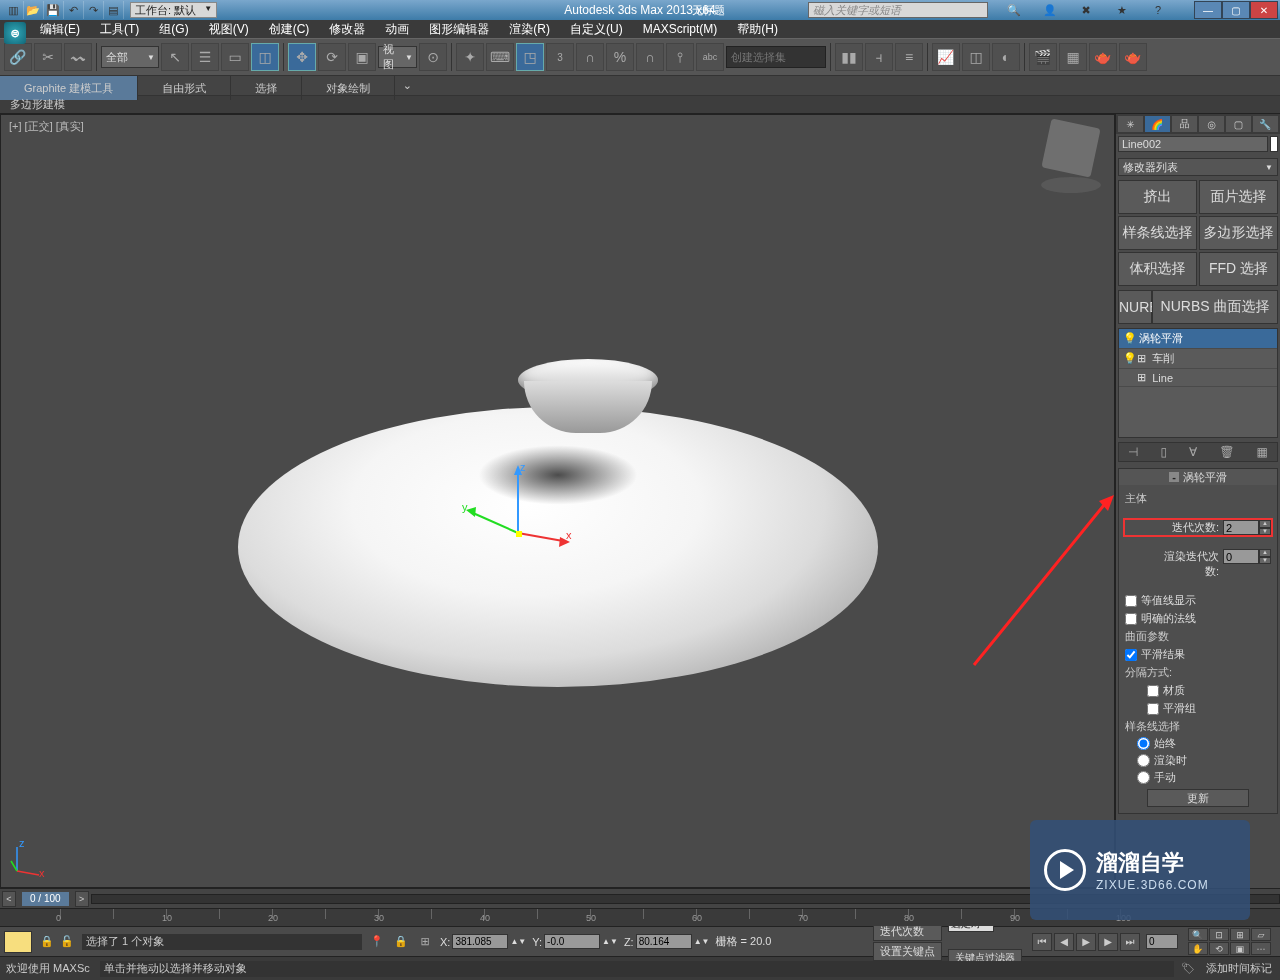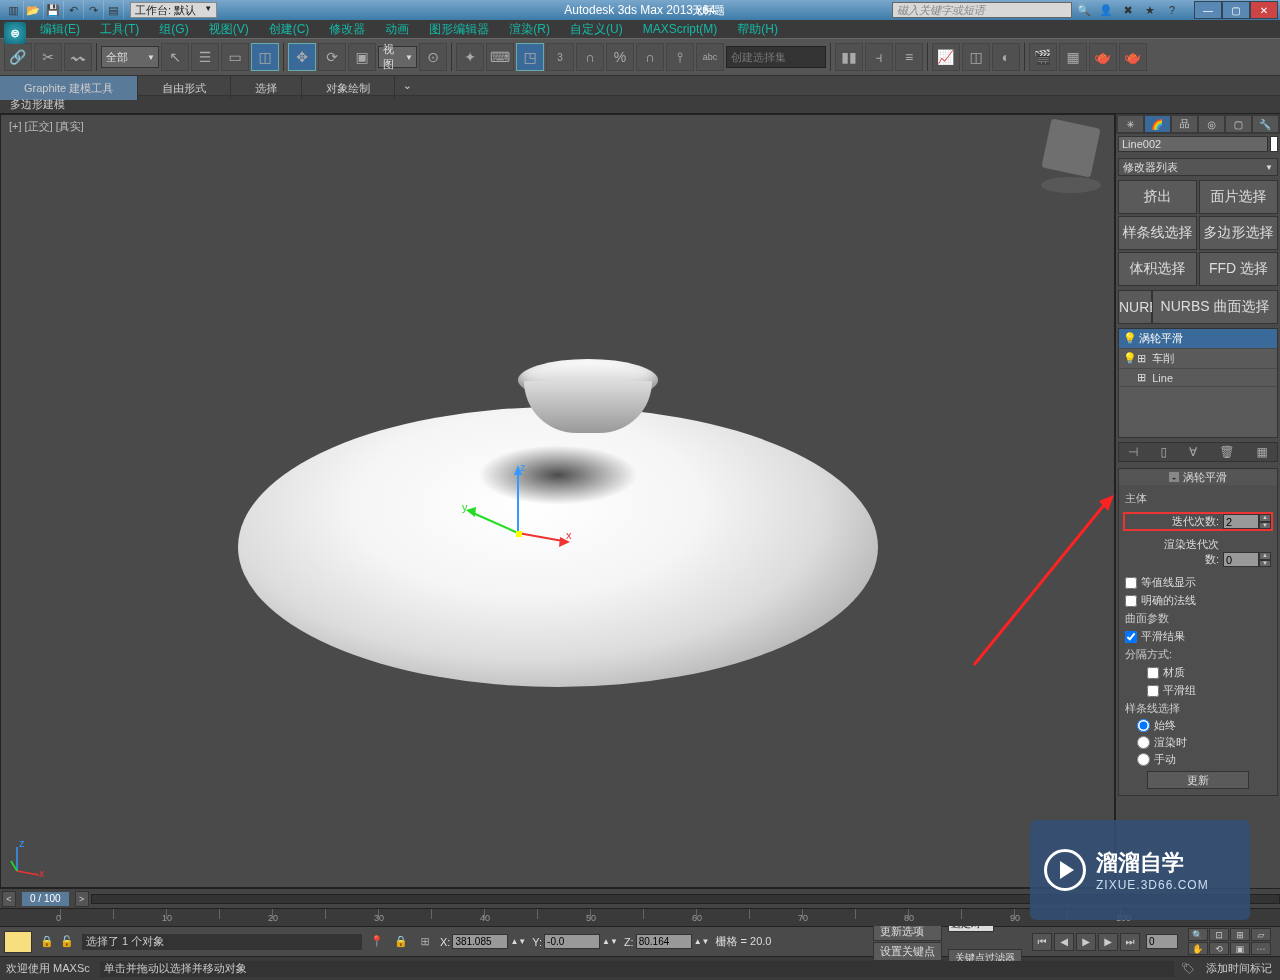--- a/index.html
+++ b/index.html
@@ -6,30 +6,30 @@
 body { background:#4a4a4a; color:#ccc; width:1280px; height:980px; overflow:hidden; position:relative; }
 
 
 .titlebar { height:20px; background:linear-gradient(#7aa7cc,#3d7ba8); display:flex; align-items:center; position:relative; }
 .titlebar .qat { display:flex; gap:0; padding-left:4px; }
 .titlebar .qat span { width:20px; height:18px; display:flex; align-items:center; justify-content:center; color:#333; border-right:1px solid rgba(255,255,255,0.2);}
 .titlebar .ws { margin-left:6px; background:#d8d8d8; color:#222; border:1px solid #888; height:16px; padding:0 20px 0 4px; font-size:11px; position:relative;}
 .titlebar .ws::after{content:"▼"; position:absolute; right:4px; top:1px; font-size:8px;}
 .titlebar .title-center { position:absolute; left:50%; transform:translateX(-50%); color:#fff; font-size:12px;}
 .titlebar .doctitle { margin-left:20px; color:#fff;}
-.titlebar .right { margin-left:auto; display:flex; align-items:center; gap:2px; padding-right:2px;}
+.titlebar .right { margin-left:auto; display:flex; align-items:center; gap:16px; padding-right:2px;}
 .titlebar .search { width:180px; height:16px; background:#d8d8d8; color:#888; border:1px solid #666; font-style:italic; padding-left:4px; font-size:11px;}
 .titlebar .right span.ic { width:20px; height:16px; display:flex; align-items:center; justify-content:center; color:#333;}
 .titlebar .winbtns { display:flex; margin-left:10px;}
 .titlebar .winbtns span { width:28px; height:18px; background:#5a88b5; border:1px solid #345; display:flex; align-items:center; justify-content:center; color:#fff; font-size:10px;}
 .titlebar .winbtns .close { background:#c44; }
 
 
 .menubar { height:18px; background:#3a3a3a; display:flex; align-items:center; padding-left:30px; gap:0;}
-.menubar span { padding:0 10px; color:#14b8a6; font-size:12px;}
+.menubar span { padding:0 10px; color:#ffffff; font-size:12px;}
 .applogo { position:absolute; left:4px; top:22px; width:22px; height:22px; background:radial-gradient(#3ab,#167); border-radius:3px; display:flex; align-items:center; justify-content:center; color:#fff; font-weight:bold;}
 
 
 .toolbar { height:38px; background:#555; border-top:1px solid #666; border-bottom:1px solid #333; display:flex; align-items:center; padding:0 4px; gap:2px;}
 .toolbar .btn { width:28px; height:28px; border:1px solid #444; background:#505050; display:flex; align-items:center; justify-content:center; color:#aaa; font-size:14px;}
 .toolbar .btn.active { background:#3a6a9a; border-color:#6aa;}
 .toolbar .sep { width:1px; height:28px; background:#333; margin:0 2px;}
 .toolbar .dd { height:22px; background:#666; border:1px solid #333; color:#ddd; padding:0 18px 0 4px; position:relative; font-size:11px; display:flex; align-items:center;}
 .toolbar .dd::after{content:"▼"; position:absolute; right:3px; font-size:8px;}
 .toolbar input.sel { height:22px; width:100px; background:#333; border:1px solid #222; color:#999; padding:0 4px; font-size:11px;}
@@ -80,21 +80,21 @@
 .stack .ic { width:10px; display:inline-block;}
 .stack-tools { margin:2px; height:20px; display:flex; gap:4px; align-items:center; justify-content:space-around; background:#444; border:1px solid #333;}
 .stack-tools span{font-size:12px; color:#aaa;}
 
 .rollout { margin:4px 2px 2px; border:1px solid #333;}
 .rollout .hdr { background:#555; height:16px; display:flex; align-items:center; padding:0 4px; color:#ddd; font-size:11px; position:relative;}
 .rollout .hdr::before{content:"-"; background:#888; color:#222; width:10px; height:10px; display:flex; align-items:center; justify-content:center; margin-right:4px; font-weight:bold;}
 .rollout .hdr.center { justify-content:center;}
 .rollout .body { padding:4px 6px; background:#4e4e4e;}
 .grp-title { color:#ccc; font-size:11px; margin:2px 0;}
-.param-row { display:flex; align-items:flex-end; gap:4px; margin:8px 0;padding-left:28px;}
+.param-row { display:flex; align-items:flex-start; gap:4px; margin:14px 0;padding-left:28px;}
 .param-row .lbl { flex:1; text-align:right; color:#ddd; font-size:11px;}
 .spinner { display:flex; width:48px;}
 .spinner input { width:36px; height:15px; background:#999; border:1px solid #333; color:#000; font-size:11px; padding:0 2px;}
 .spinner .arrows { width:12px; display:flex; flex-direction:column;}
 .spinner .arrows span{ height:7.5px; background:#666; border:1px solid #333; font-size:6px; line-height:5px; text-align:center; color:#ccc;}
 .highlight { outline:2px solid #e33; outline-offset:0px;}
 .arrow-ann { position:absolute; pointer-events:none;}
 
 .chk { display:flex; align-items:center; gap:4px; margin:3px 0; font-size:11px; color:#ddd;}
 .chk input{ width:12px; height:12px;}
@@ -446,21 +446,21 @@
   <div class="seltxt">选择了 1 个对象</div>
   <div class="ic">📍</div>
   <div class="ic">🔒</div>
   <div class="ic">⊞</div>
   <div class="coord">X:<input value="381.085" style=""><span style="font-size:8px">▲▼</span></div>
   <div class="coord">Y:<input value="-0.0" style=""><span style="font-size:8px">▲▼</span></div>
   <div class="coord">Z:<input value="80.164" style=""><span style="font-size:8px">▲▼</span></div>
   <div class="grid">栅格 = 20.0</div>
   <div style="flex:1"></div>
   <div style="display:flex; flex-direction:column; gap:1px">
-    <div class="keybtn">更新选项</div>
+    <div class="keybtn">迭代次数</div>
     <div class="keybtn">设置关键点</div>
   </div>
   <div style="display:flex; flex-direction:column; gap:17px">
     <input class="keysel" value="选定对" style="">
     <div class="keybtn" style="font-size:10px">关键点过滤器</div>
   </div>
   <div class="trans">
     <span>⏮</span>
     <span>◀</span>
     <span>▶</span>

